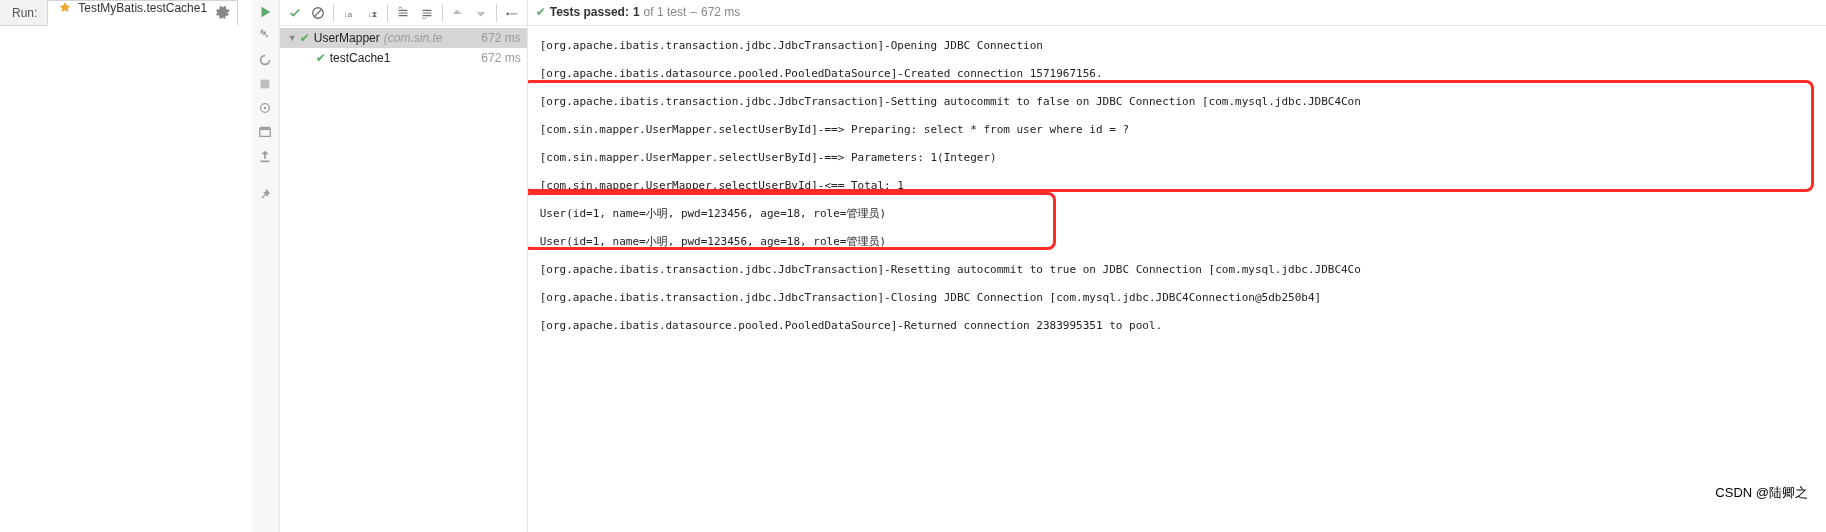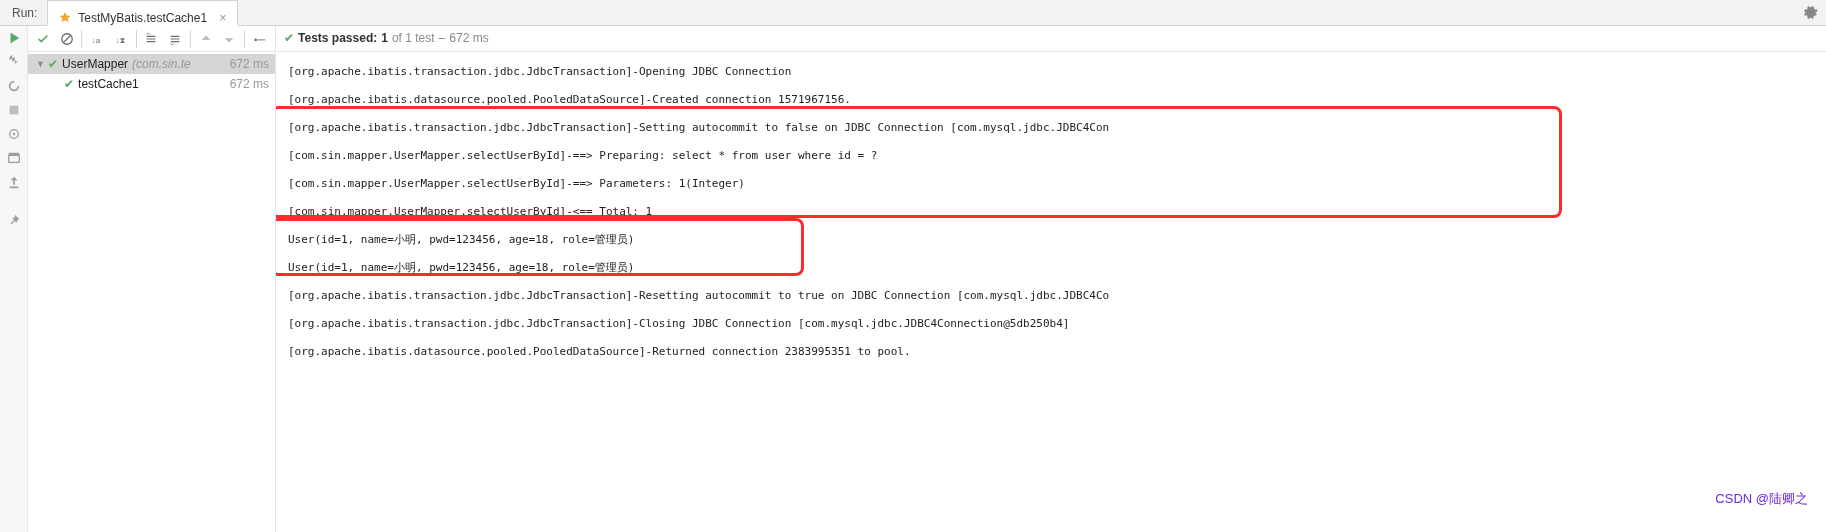--- a/index.html
+++ b/index.html
@@ -1,23 +1,23 @@
 <!DOCTYPE html>
 <html><head>
 <meta charset="utf-8">
 <style>
   * { box-sizing: border-box; margin: 0; padding: 0; }
   html, body { width: 1826px; height: 532px; font-family: "Segoe UI", Arial, sans-serif; font-size: 12px; background: #fff; color: #333; overflow: hidden; }
   
-  .root { display: flex; flex-direction: column; width: 100%; height: 100%; }
+  .root { display: flex; flex-direction: row; width: 100%; height: 100%; gap: 14px; }
   
   
   .tabstrip { height: 26px; background: #f2f2f2; border-bottom: 1px solid #d4d4d4; display: flex; align-items: center; position: relative; }
   .run-label { padding: 0 10px 0 12px; color: #555; font-size: 12px; }
-  .tab { height: 26px; background: #fff; border: 1px solid #d4d4d4; border-bottom: 1px solid #fff; display: flex; align-items: flex-end; padding: 0 10px; gap: 6px; font-size: 12px; margin-bottom: -1px; }
+  .tab { height: 26px; background: #fff; border: 1px solid #d4d4d4; border-bottom: 1px solid #fff; display: flex; align-items: flex-start; padding: 0 10px; gap: 6px; font-size: 12px; margin-bottom: -1px; }
   .tab .ico { width: 14px; height: 14px; display: inline-flex; align-items: center; justify-content: center; }
   .gear { position: absolute; right: 8px; top: 4px; color: #666; }
   
   
   .main { flex: 1; display: flex; min-height: 0; }
   
   
   .gutter { width: 28px; background: #f7f7f7; border-right: 1px solid #e6e6e6; display: flex; flex-direction: column; align-items: center; padding-top: 4px; gap: 8px; }
   .gutter .g-icon { width: 16px; height: 16px; display: flex; align-items: center; justify-content: center; color: #888; cursor: pointer; }
   .gutter .g-icon svg { width: 14px; height: 14px; }
@@ -53,21 +53,21 @@
   .console-scroll { flex: 1; overflow: auto; }
   .console { padding: 6px 12px 12px 12px; font-family: "Consolas","DejaVu Sans Mono","Menlo",monospace; font-size: 11px; line-height: 28px; color: #222; white-space: nowrap; }
   .console .line { min-height: 28px; }
   .console .exit { color: #222; margin-top: 28px; }
   
   
   .annot { position: absolute; border: 3px solid #ff2b2b; border-radius: 8px; pointer-events: none; }
   .container-rel { position: relative; }
   
   
-  .watermark { position: absolute; right: 18px; bottom: 24px; color: #6d28d9; font-size: 13px; pointer-events: none; text-align: center; }
+  .watermark { position: absolute; right: 18px; bottom: 30px; color: #000000; font-size: 13px; pointer-events: none; text-align: center; }
 </style>
 </head>
 <body>
 
 <div class="root">
 
   <div class="tabstrip">
     <span class="run-label">Run:</span>
     <div class="tab">
       <span class="ico">

